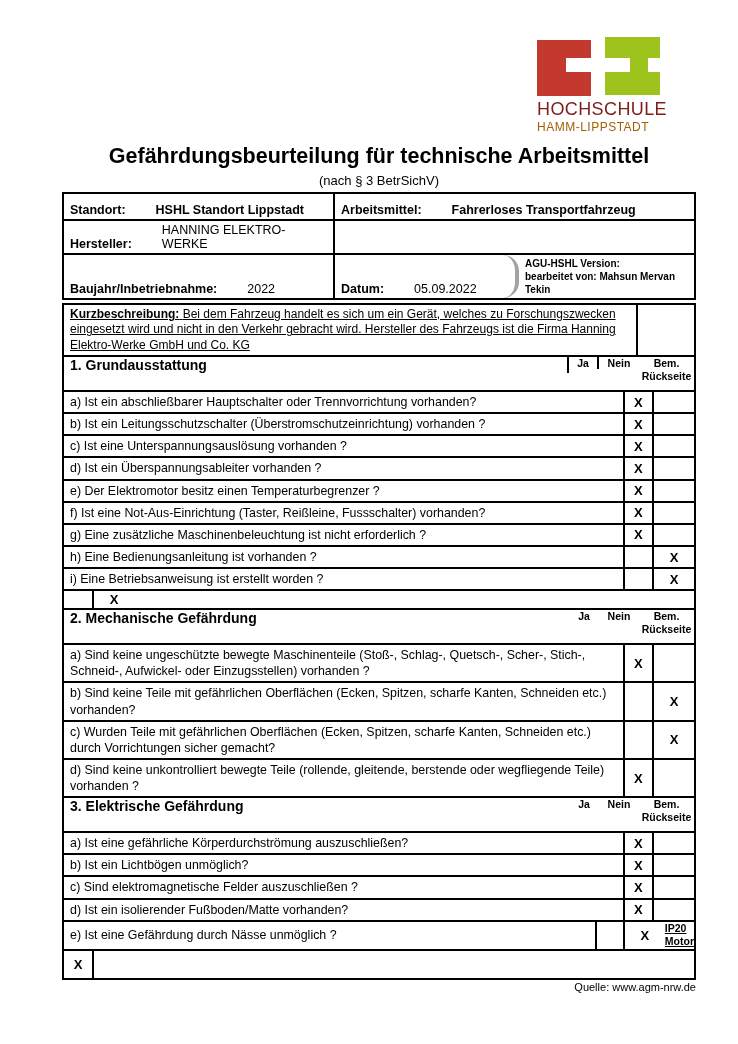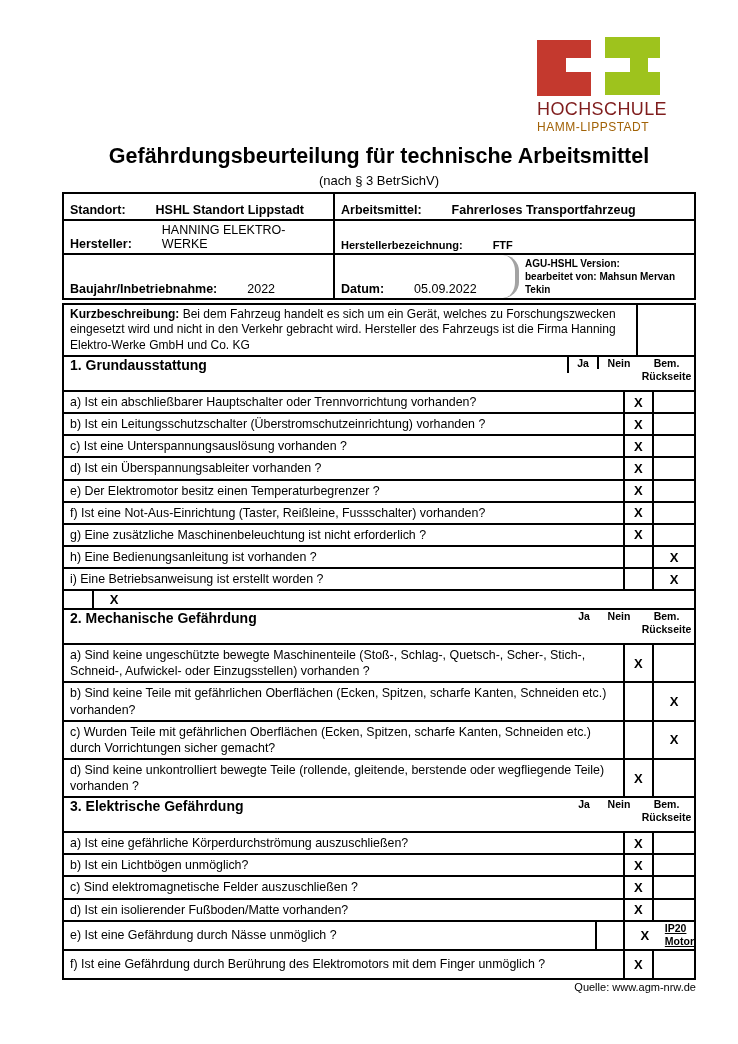--- a/index.html
+++ b/index.html
@@ -32,21 +32,21 @@
   .w2b { width:184px; border-right:4px solid #a3a3a3;border-radius:16px; }
   .w3 { flex:1; }
   .lbl { font-weight:bold; margin-right:4px; white-space:nowrap; }
   .val { font-weight:normal;padding-left:26px; }
   .val.b { font-weight:bold; }
   .sm { font-size:11px; }
   .agu { font-size:10px; font-weight:bold; line-height:1.3; }
 
   
   .main { left:62px; top:303px; width:634px; border:2px solid #000; }
-  .kurz { display:flex; align-items:stretch; min-height:50px; }
+  .kurz { display:flex; align-items:stretch; min-height:50px;text-decoration:underline; }
   .kurz-text { width:574px; border-right:2px solid #000; padding:2px 6px; font-size:12px; line-height:1.28; }
   .kurz-spacer { flex:1; }
 
   .shead { display:flex; align-items:flex-start; border-top:2px solid #000; min-height:35px; }
   .st   { width:505px; display:flex; align-items:center; padding-left:6px; font-weight:bold; font-size:14px; }
   .hja  { width:30px; display:flex; align-items:center; justify-content:center; font-weight:bold; font-size:10.5px; }
   .hnein{ width:40px; display:flex; align-items:center; justify-content:center; font-weight:bold; font-size:10.5px; }
   .hbem { flex:1; display:flex; align-items:center; justify-content:center; font-weight:bold; font-size:10.5px;
           white-space:pre-line; text-align:center; line-height:1.2; }
   .shead.lined .st  { border-right:2px solid #000; }
@@ -94,24 +94,20 @@
     <div class="icell w2">
       <span class="lbl">Arbeitsmittel:</span>
       <span class="val b">Fahrerloses Transportfahrzeug</span>
     </div>
   </div>
   <div class="irow r2">
     <div class="icell w1">
       <span class="lbl">Hersteller:</span>
       <span class="val">HANNING ELEKTRO-WERKE</span>
     </div>
-    <div class="icell w2 sm">
-      <span class="lbl">Herstellerbezeichnung:</span>
-      <span class="val b">FTF</span>
-    </div>
   </div>
   <div class="irow r3">
     <div class="icell w1">
       <span class="lbl">Baujahr/Inbetriebnahme:</span>
       <span class="val">2022</span>
     </div>
     <div class="icell w2b">
       <span class="lbl">Datum:</span>
       <span class="val">05.09.2022</span>
     </div>
@@ -306,21 +302,20 @@
   <div class="drow h3t">
     <div class="q">e) Ist eine Gefährdung durch Nässe unmöglich ?</div>
     <div class="ja"></div>
     <div class="nb">
       <div class="nx">X</div>
       <div class="bm">IP20
 Motor</div>
     </div>
   </div>
   <div class="drow h3t">
-    <div class="q">f) Ist eine Gefährdung durch Berührung des Elektromotors mit dem Finger unmöglich ?</div>
     <div class="ja">X</div>
     <div class="nb">
       <div class="nx"></div>
       <div class="bm"></div>
     </div>
   </div>
 
 </div>
 
 <div class="abs footer">Quelle: www.agm-nrw.de</div>

